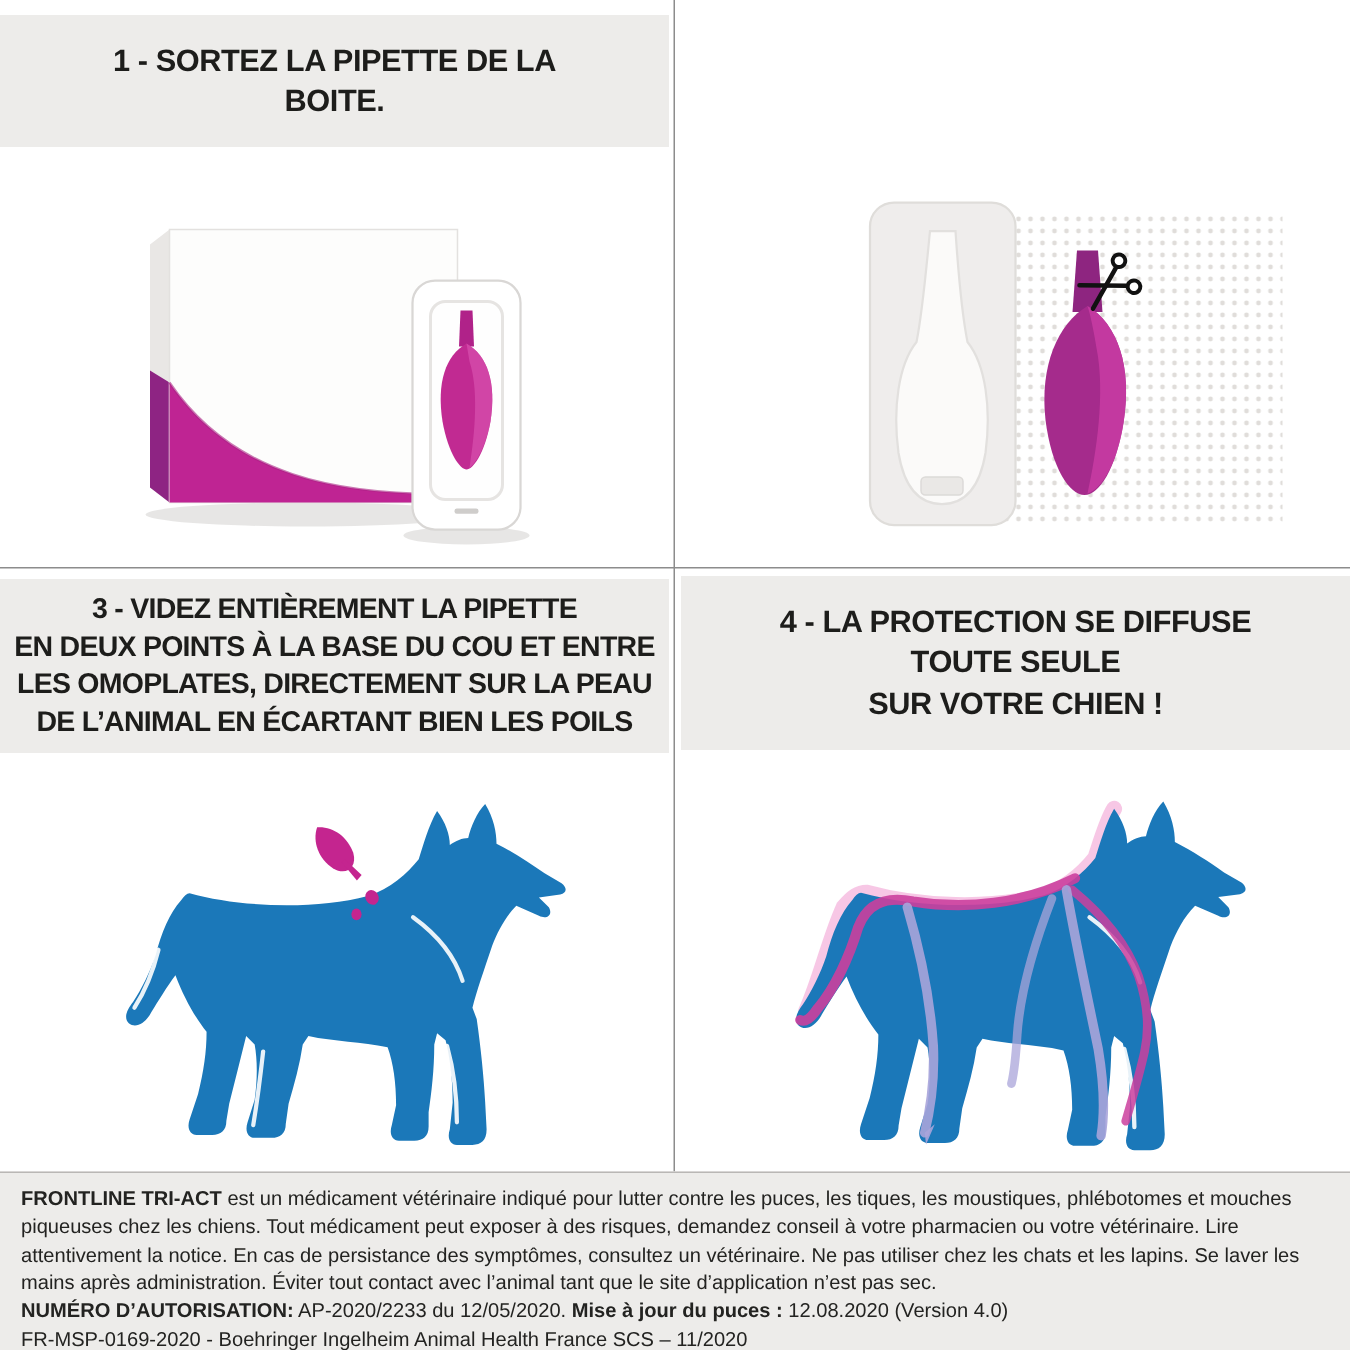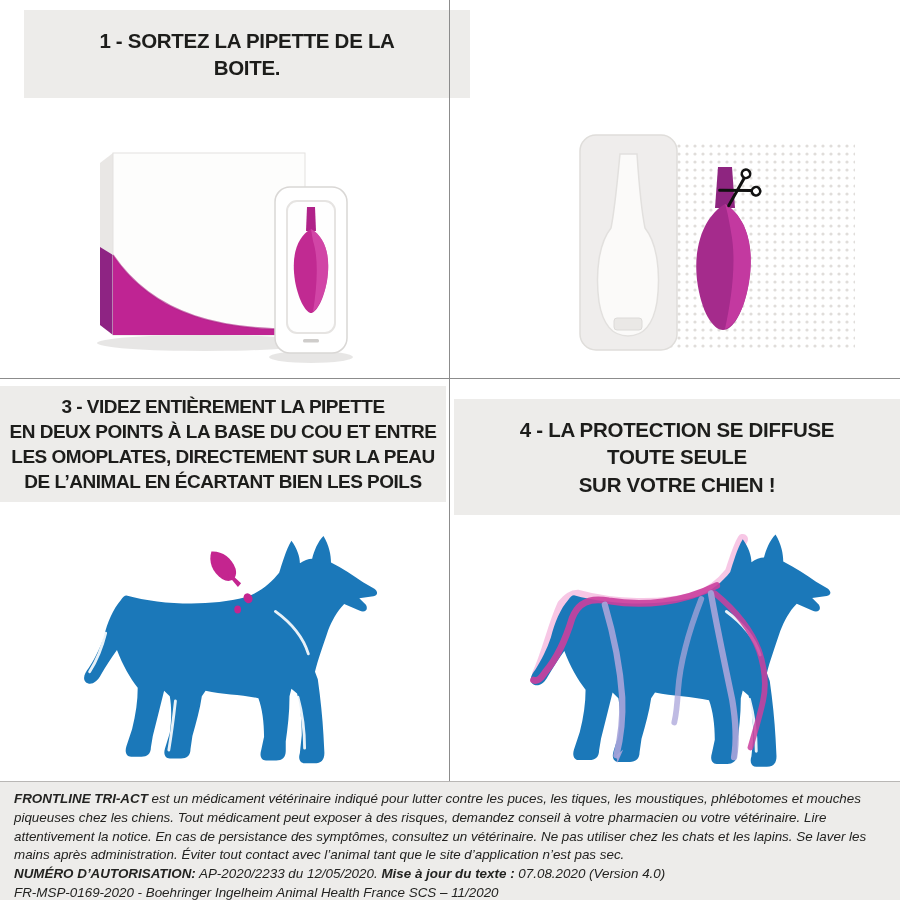--- a/index.html
+++ b/index.html
@@ -1,43 +1,43 @@
 <!DOCTYPE html>
 <html><head>
 <meta charset="utf-8">
 <style>
   html,body{margin:0;padding:0;background:#ffffff;}
   .page{
     position:relative;width:900px;height:900px;background:#ffffff;
     font-family:"Liberation Sans", sans-serif;overflow:hidden;
   }
   .quad{position:absolute;width:450px;}
-  .q1{left:0;top:0;height:378px;padding-left:24px;}
+  .q1{left:0;top:0;height:378px;}
   .q2{left:450px;top:0;height:378px;}
   .q3{left:0;top:379px;height:402px;}
   .q4{left:450px;top:379px;height:402px;}
   .step-header{
     background:#edecea;color:#1d1d1b;font-weight:700;text-align:center;
     display:flex;align-items:center;justify-content:center;
     font-size:20.5px;letter-spacing:-0.3px;line-height:1.32;white-space:nowrap;
   }
   .q1 .step-header{margin:10px 4px 0 0;height:88px;}
   .q2 .step-header{margin:5px 0 0 4px;height:98px;}
   .q3 .step-header{margin:7px 4px 12px 0;height:116px;font-size:19px;letter-spacing:-0.5px;}
-  .q4 .step-header{margin:20px 0 0 4px;height:116px;}
+  .q4 .step-header{margin:5px 0 0 4px;height:116px;}
   .art{position:absolute;}
   .vline{position:absolute;left:449px;top:0;width:1px;height:781px;background:#8c8c8c;}
   .hline{position:absolute;left:0;top:378px;width:900px;height:1px;background:#8c8c8c;}
   .legal{
     position:absolute;left:0;top:781px;width:900px;height:119px;
     background:#edecea;border-top:1px solid #b9b7b5;box-sizing:border-box;
     padding:8px 14px 0 14px;color:#232321;font-size:13.4px;line-height:1.4;
   }
   .legal b{font-weight:700;}
-  .legal p{margin:0;font-style:italic;}
+  .legal p{margin:0;}
 </style>
 </head>
 <body>
 
 <div class="page">
 
   <svg width="0" height="0" style="position:absolute" aria-hidden="true">
     <defs>
       <path id="dog-body" d="M 68,80 C 104,90 156,92 194,82 C 210,77 222,66 230,56 C 233,47 237,32 243,22 C 249,30 252,39 252,46 C 256,43 261,41 265,41 C 267,33 271,23 277,17 C 283,27 285,37 285,45 C 297,51 309,59 319,66 L 331,73 C 335,76 335,80 330,81 L 315,83 L 322,90 C 325,95 321,99 315,96 L 299,89 C 291,97 286,107 282,117 C 276,135 271,149 268,161 L 271,169 C 274,190 276,210 277,228 L 278,247 C 278,255 274,258 268,258 L 257,258 C 252,258 250,253 252,247 L 254,228 C 254,210 252,196 249,184 L 243,179 L 241,187 C 241,205 239,221 237,235 L 237,245 C 237,252 233,255 227,255 L 216,255 C 211,255 209,250 211,244 L 214,230 C 214,214 212,200 208,189 C 190,185 170,185 152,181 L 148,187 C 146,201 142,215 138,229 L 136,243 C 136,250 132,253 126,253 L 114,253 C 109,253 107,248 109,242 L 114,226 C 116,212 116,198 114,187 L 108,181 C 104,197 100,213 96,229 L 94,241 C 94,248 90,251 84,251 L 73,251 C 68,251 66,246 68,240 L 74,222 C 78,206 80,192 80,178 C 72,168 64,154 58,138 C 52,146 46,156 41,164 C 37,172 30,176 25,172 C 21,168 24,162 28,157 C 34,148 40,136 44,124 C 48,108 54,94 62,85 C 64,82 66,80 68,80 Z"></path>
       <pattern id="dots" width="8" height="8" patternUnits="userSpaceOnUse">
@@ -135,17 +135,17 @@
       </g>
       <path d="M 112,246 L 119,240 L 113,254 Z" fill="#a9a4da" opacity="0.9"></path>
     </svg>
   </section>
 
   <div class="vline"></div>
   <div class="hline"></div>
 
   <footer class="legal">
     <p><b>FRONTLINE TRI-ACT</b><span> est un médicament vétérinaire indiqué pour lutter contre les puces, les tiques, les moustiques, phlébotomes et mouches piqueuses chez les chiens. Tout médicament peut exposer à des risques, demandez conseil à votre pharmacien ou votre vétérinaire. Lire attentivement la notice. En cas de persistance des symptômes, consultez un vétérinaire. Ne pas utiliser chez les chats et les lapins. Se laver les mains après administration. Éviter tout contact avec l’animal tant que le site d’application n’est pas sec.</span></p>
-    <p><b>NUMÉRO D’AUTORISATION:</b><span> AP-2020/2233 du 12/05/2020. </span><b>Mise à jour du texte :</b><span> 07.08.2020 (Version 4.0)</span></p>
+    <p><b>NUMÉRO D’AUTORISATION:</b><span> AP-2020/2233 du 12/05/2020. </span><b>Mise à jour du puces :</b><span> 12.08.2020 (Version 4.0)</span></p>
     <p>FR-MSP-0169-2020 - Boehringer Ingelheim Animal Health France SCS – 11/2020</p>
   </footer>
 
 </div>
 
 </body></html>

